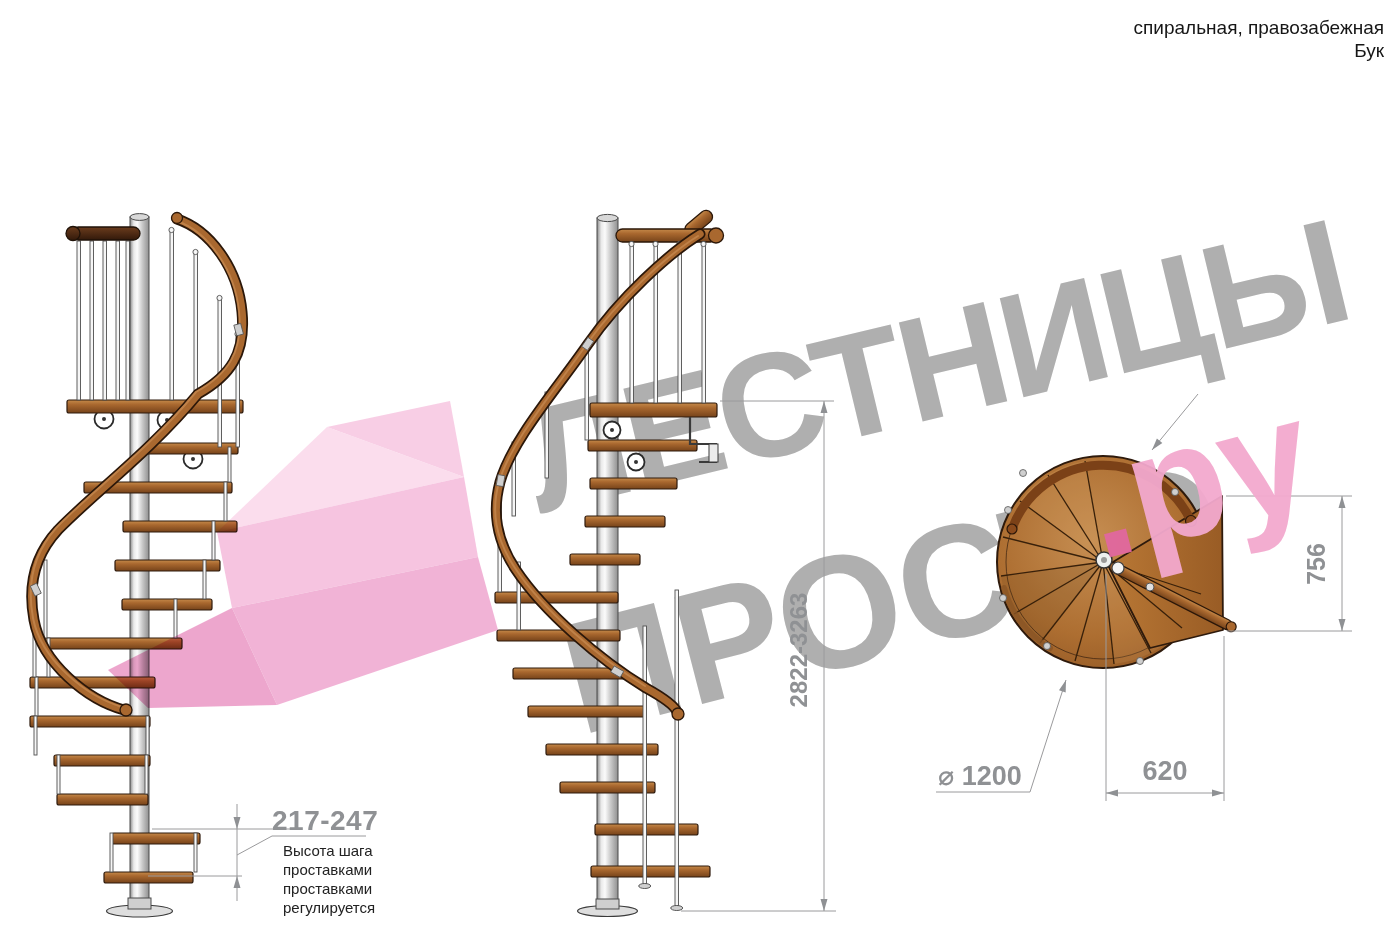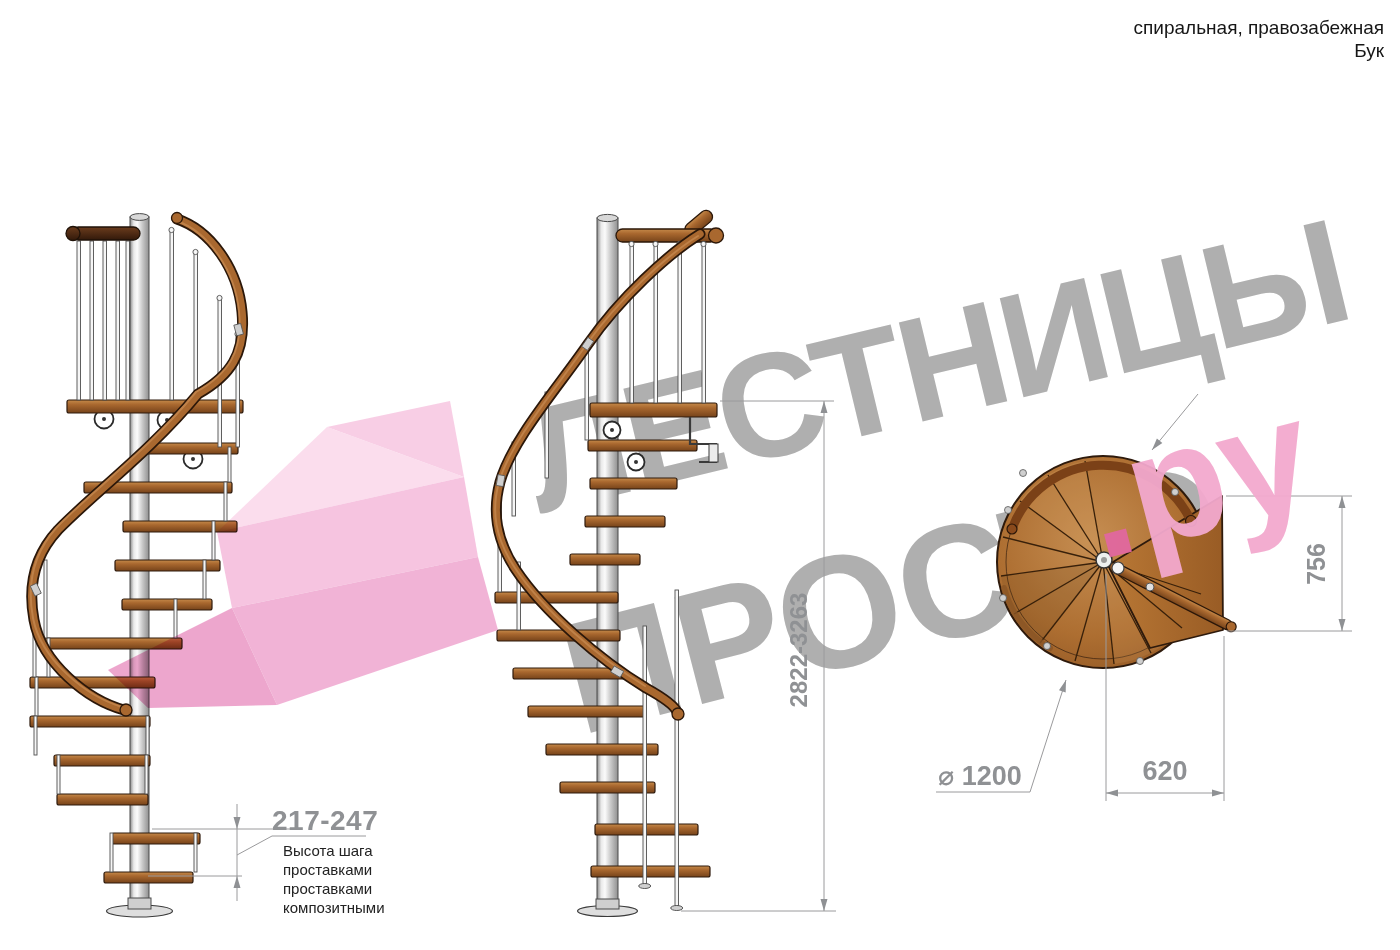--- a/index.html
+++ b/index.html
@@ -321,16 +321,16 @@
 
   <div class="hdr">
     <div>спиральная, правозабежная</div>
     <div>Бук</div>
   </div>
 
   <div class="note">
     <span>Высота шага</span>
     <span>проставками</span>
     <span>проставками</span>
-    <span>композитными</span>
+    <span>регулируется</span>
   </div>
 
 </div>
 
 </body></html>

